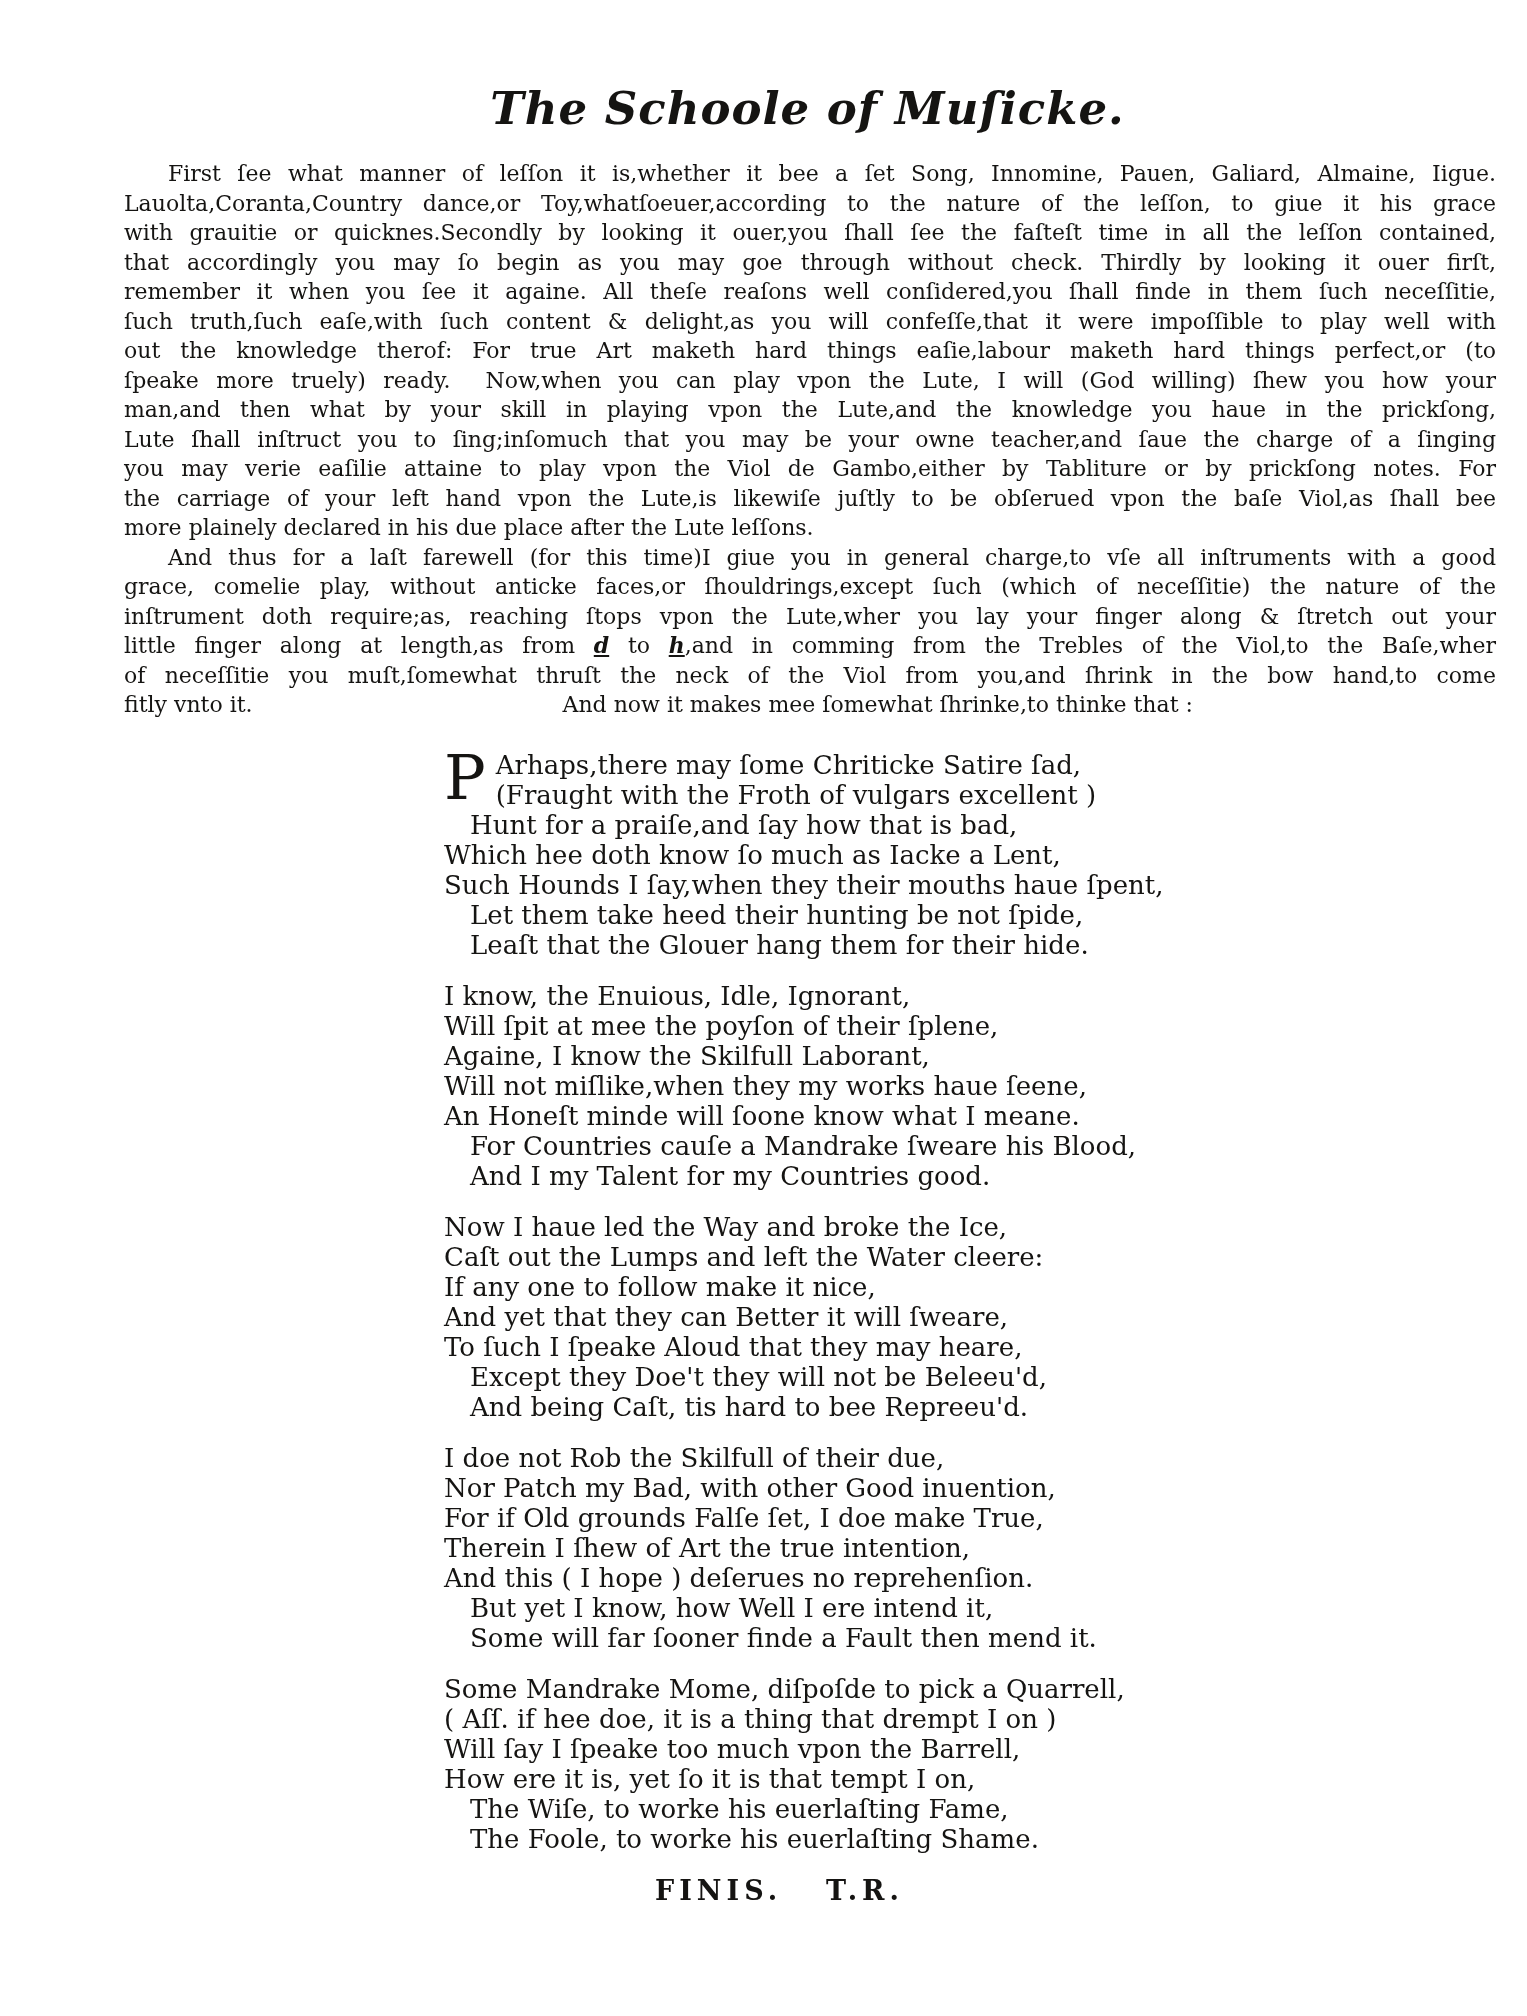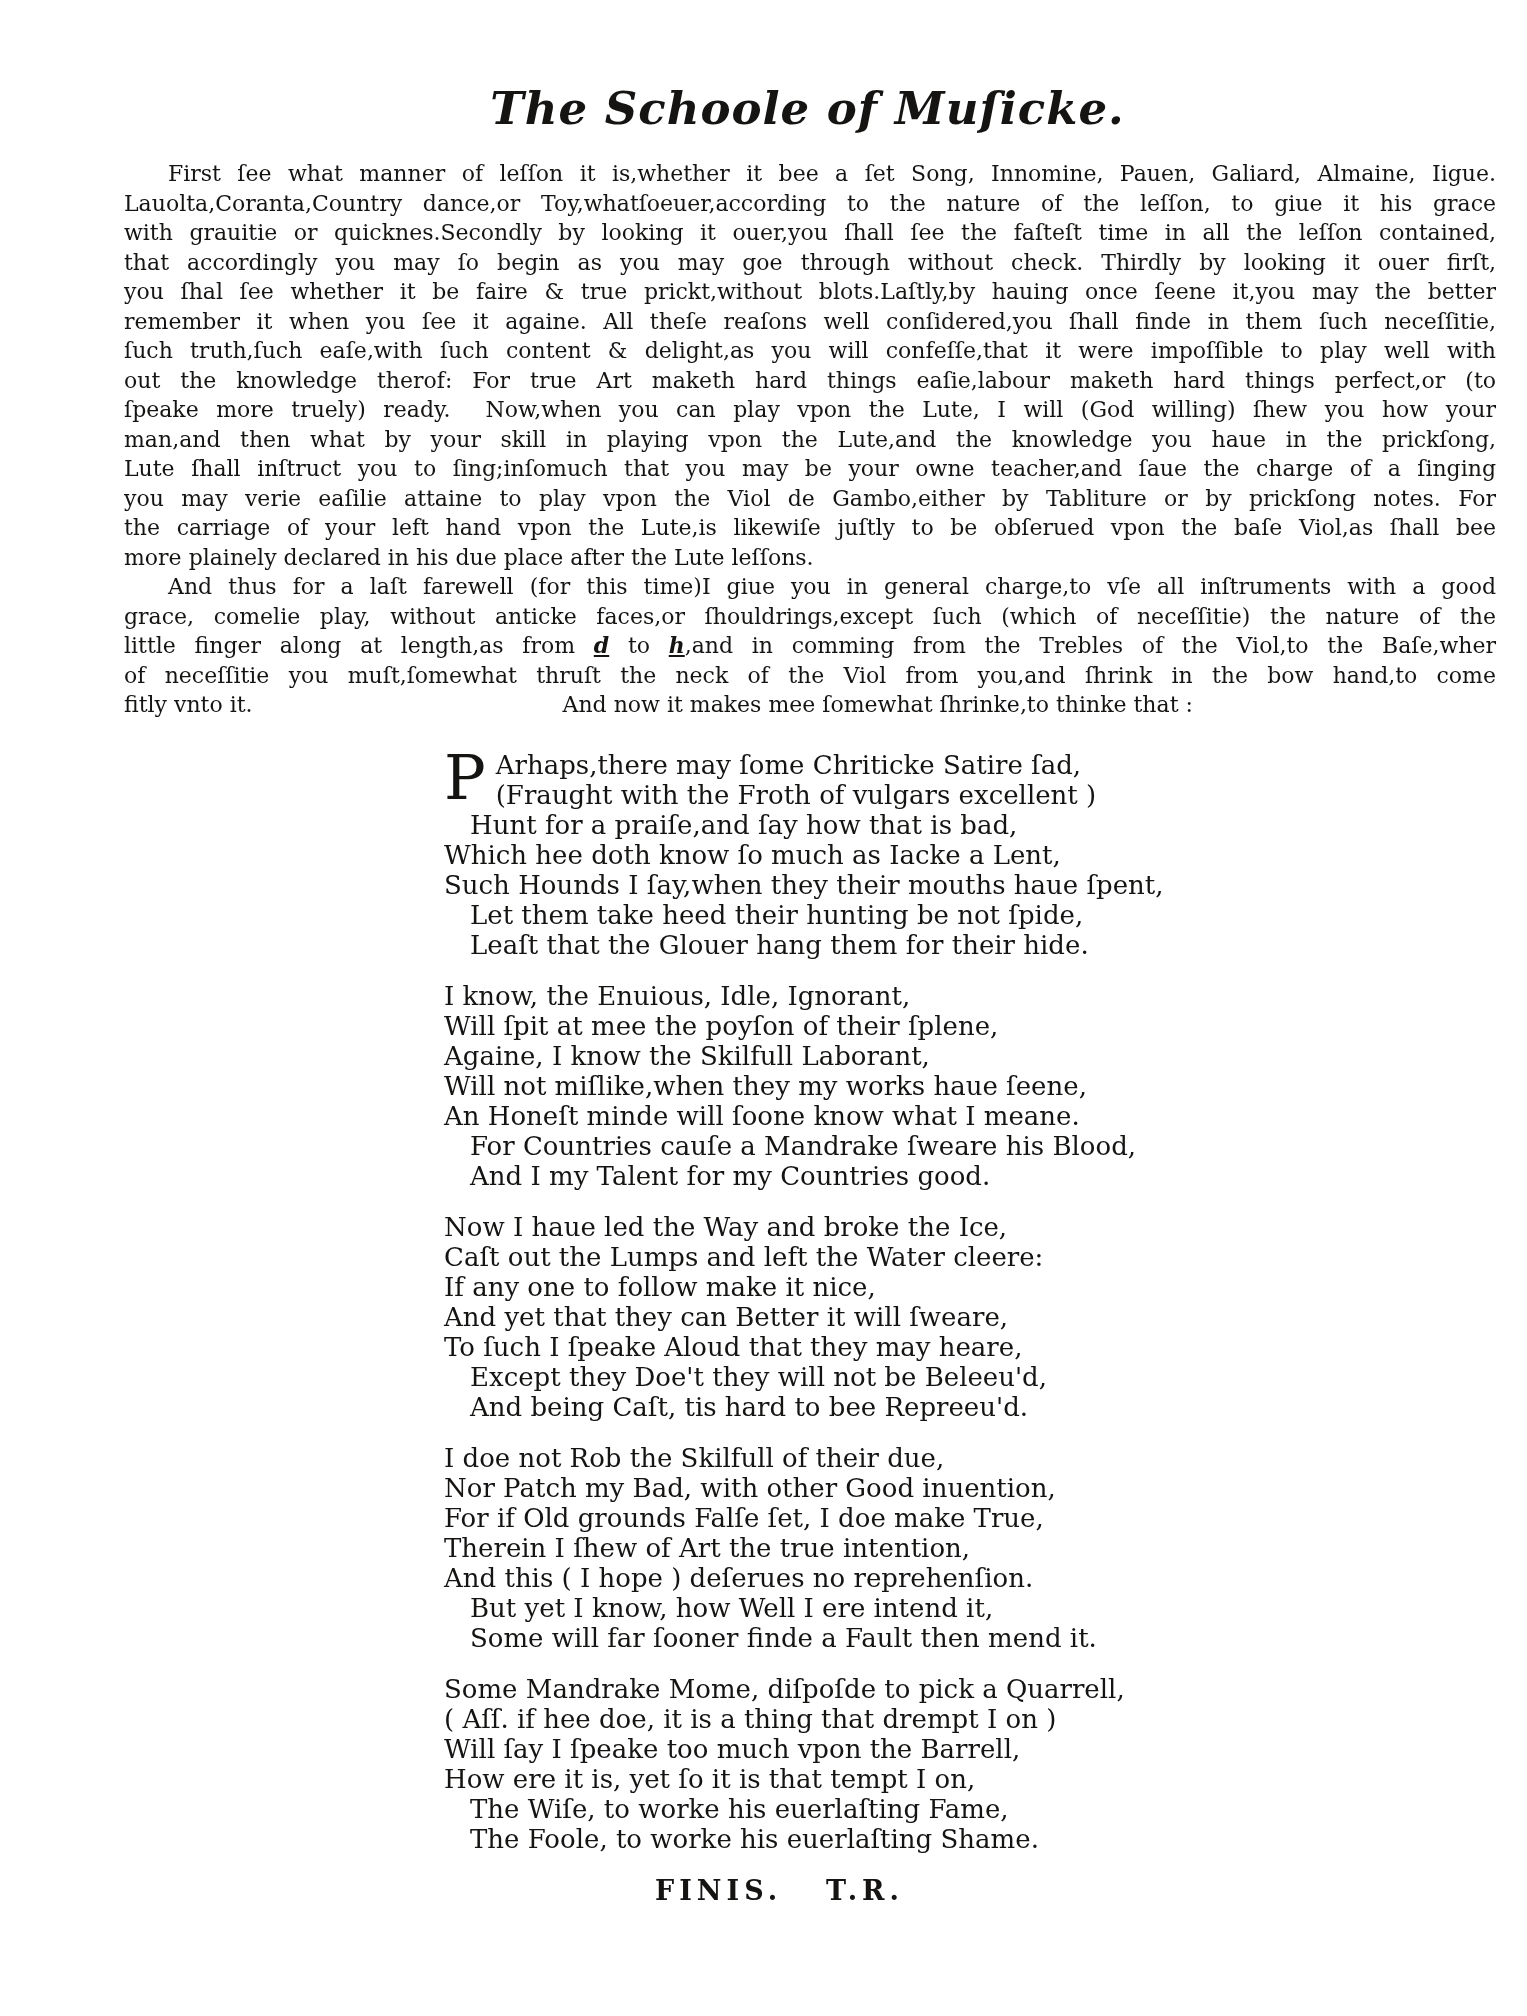--- a/index.html
+++ b/index.html
@@ -25,34 +25,34 @@
 <body>
 
 <div class="page">
   <div class="title">The Schoole of Muſicke.</div>
   <div class="prose" id="prose">
       <div>
         <div class="line ind1 just"><span class="seg">First ſee what manner of leſſon it is,whether it bee </span><span class="seg it">a ſet Song, Innomine, Pauen, Galiard, Almaine, Iigue.</span></div>
         <div class="line just"><span class="seg it">Lauolta,Coranta,Country dance,</span><span class="seg">or </span><span class="seg it">Toy</span><span class="seg">,whatſoeuer,according to the nature of the leſſon, to giue it his grace</span></div>
         <div class="line just"><span class="seg">with grauitie or quicknes.Secondly by looking it ouer,you ſhall ſee the faſteſt time in all the leſſon contained,</span></div>
         <div class="line just"><span class="seg">that accordingly you may ſo begin as you may goe through without check. Thirdly by looking it ouer firſt,</span></div>
-        <div class="line just"><span class="seg">you ſhal ſee whether it be faire &amp; true prickt,without blots.Laſtly,by hauing once ſeene it,you may the better</span></div>
         <div class="line just"><span class="seg">remember it when you ſee it againe. All theſe reaſons well conſidered,you ſhall finde in them ſuch neceſſitie,</span></div>
         <div class="line just"><span class="seg">ſuch truth,ſuch eaſe,with ſuch content &amp; delight,as you will confeſſe,that it were impoſſible to play well with</span></div>
         <div class="line just"><span class="seg">out the knowledge therof: For true Art maketh hard things eaſie,labour maketh hard things perfect,or (to</span></div>
         <div class="line just"><span class="seg">ſpeake more truely) ready.  Now,when you can play vpon the Lute, I will (God willing) ſhew you how your</span></div>
         <div class="line just"><span class="seg">man,and then what by your skill in playing vpon the Lute,and the knowledge you haue in the prickſong,</span></div>
         <div class="line just"><span class="seg">Lute ſhall inſtruct you to ſing;inſomuch that you may be your owne teacher,and ſaue the charge of a ſinging</span></div>
         <div class="line just"><span class="seg">you may verie eaſilie attaine to play vpon the Viol </span><span class="seg it">de Gambo</span><span class="seg">,either by </span><span class="seg it">Tabliture</span><span class="seg"> or by prickſong notes. For</span></div>
         <div class="line just"><span class="seg">the carriage of your left hand vpon the Lute,is likewiſe juſtly to be obſerued vpon the baſe Viol,as ſhall bee</span></div>
         <div class="line"><span class="seg">more plainely declared in his due place after the Lute leſſons.</span></div>
       </div>
       <div>
         <div class="line ind1 just"><span class="seg">And thus for a laſt farewell (for this time)I giue you in general charge,to vſe all inſtruments with a good</span></div>
         <div class="line just"><span class="seg">grace, comelie play, without anticke faces,or ſhouldrings,except ſuch (which of neceſſitie) the nature of the</span></div>
+        <div class="line just"><span class="seg">inſtrument doth require;as, reaching ſtops vpon the Lute,wher you lay your finger along &amp; ſtretch out your</span></div>
         <div class="line just"><span class="seg">little finger along at length,as from </span><span class="seg tab">d</span><span class="seg"> to </span><span class="seg tab">h</span><span class="seg">,and in comming from the </span><span class="seg it">Trebles</span><span class="seg"> of the Viol,to the </span><span class="seg it">Baſe</span><span class="seg">,wher</span></div>
         <div class="line just"><span class="seg">of neceſſitie you muſt,ſomewhat thruſt the neck of the Viol from you,and ſhrink in the bow hand,to come</span></div>
         <div class="line"><span class="seg">fitly vnto it.</span><span class="seg gap"></span><span class="seg">And now it makes mee ſomewhat ſhrinke,to thinke that :</span></div>
       </div>
     </div>
   <div class="poem" id="poem">
       <div class="stanza">
         <span class="dropcap">P</span>
         <div class="line"><span class="seg">Arhaps,there may ſome </span><span class="seg it">Chriticke</span><span class="seg"> Satire ſad,</span></div>
         <div class="line"><span class="seg">(Fraught with the Froth of vulgars excellent )</span></div>

